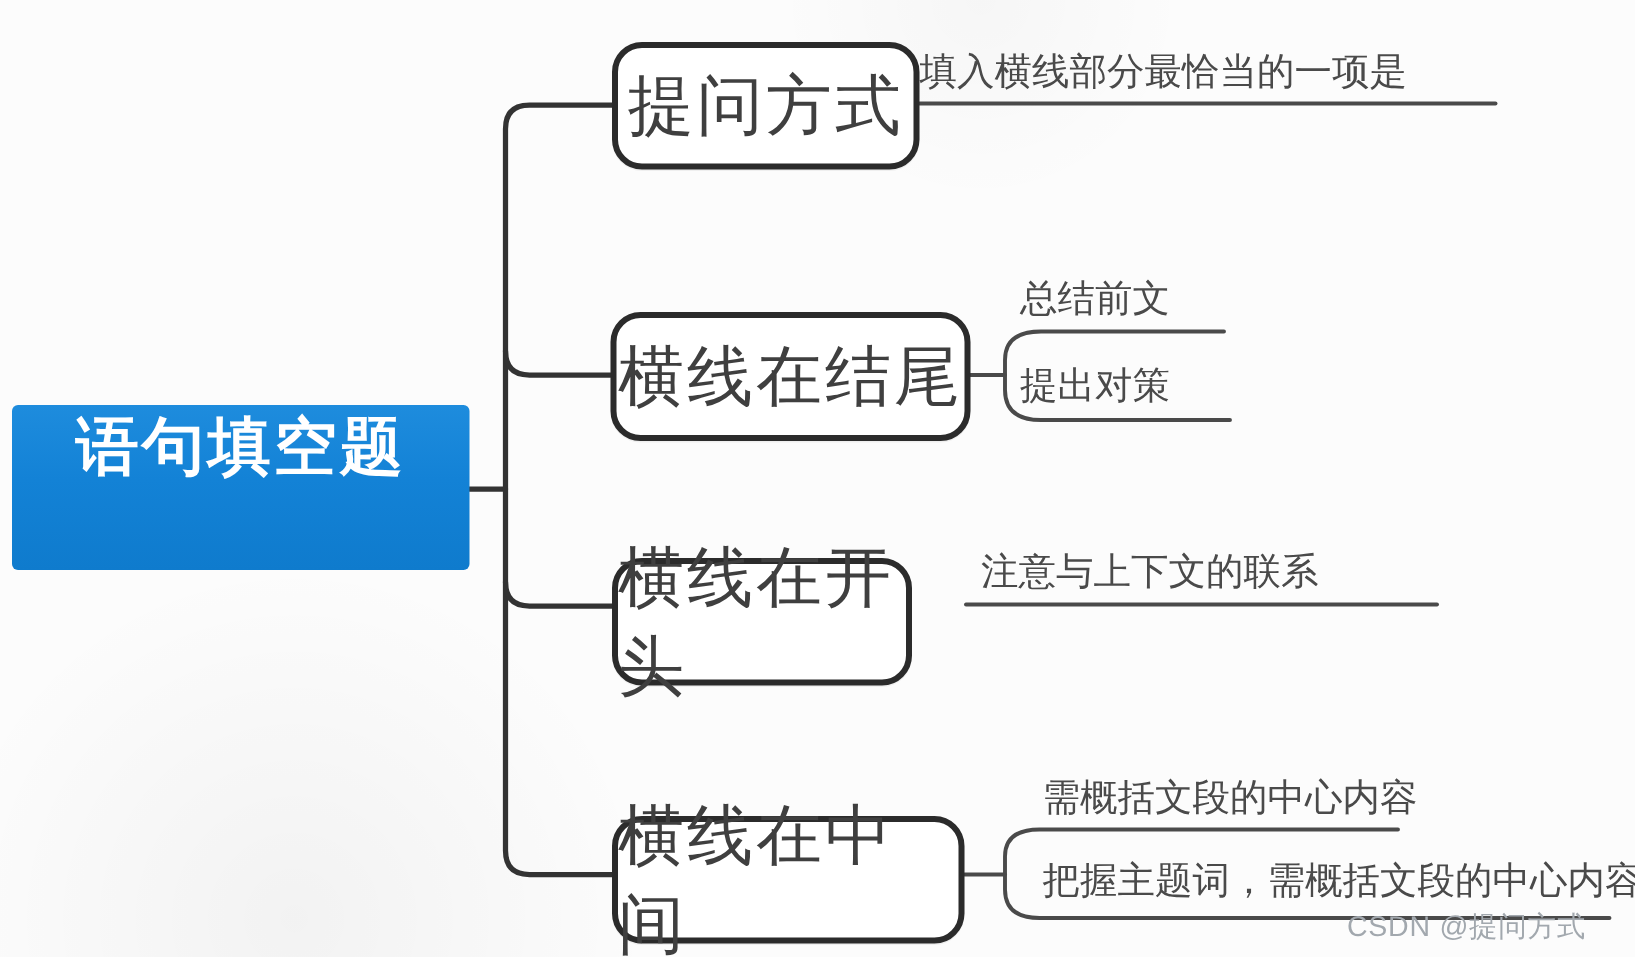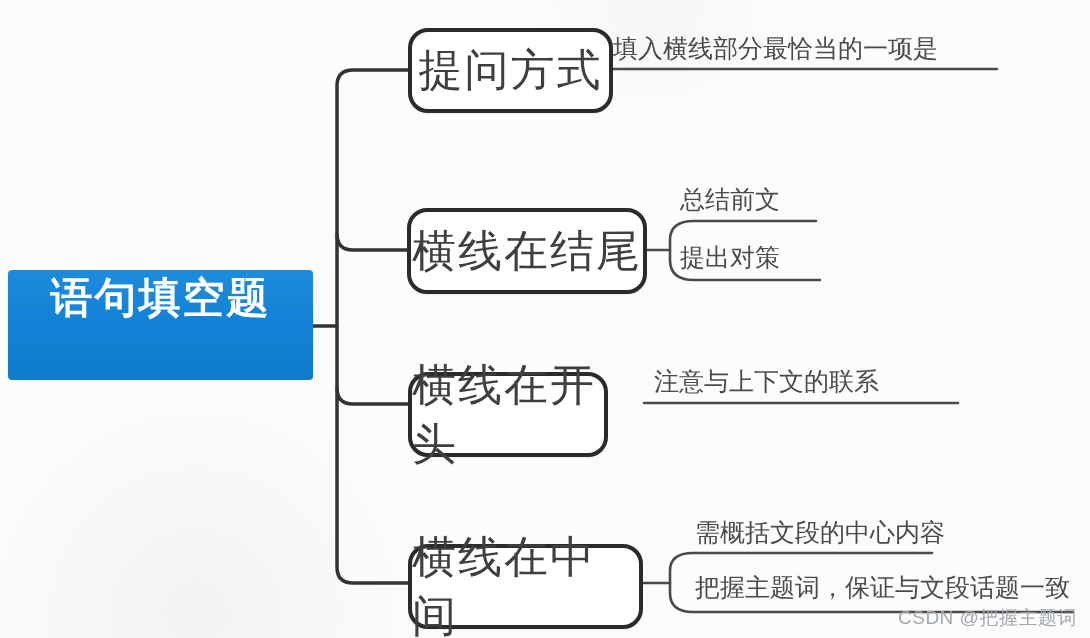--- a/index.html
+++ b/index.html
@@ -104,17 +104,17 @@
   </div>
   <div class="node node-4">
     <span>横线在中间</span>
   </div>
 
   <div class="leaf leaf-1">填入横线部分最恰当的一项是</div>
   <div class="leaf leaf-2b">提出对策</div>
   <div class="leaf leaf-2a">总结前文</div>
   <div class="leaf leaf-3">注意与上下文的联系</div>
   <div class="leaf leaf-4a">需概括文段的中心内容</div>
-  <div class="leaf leaf-4b">把握主题词，保证与文段话题一致</div>
+  <div class="leaf leaf-4b">把握主题词，需概括文段的中心内容</div>
 
-  <div class="watermark">CSDN @把握主题词</div>
+  <div class="watermark">CSDN @提问方式</div>
 
 </div>
 
 </body></html>

